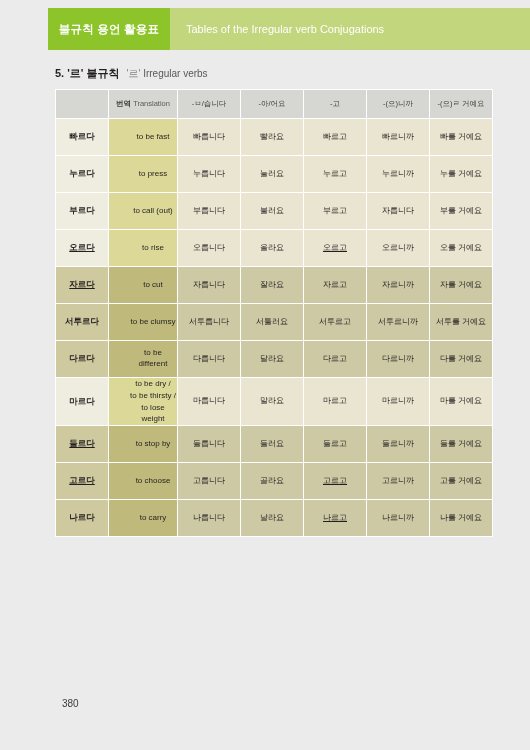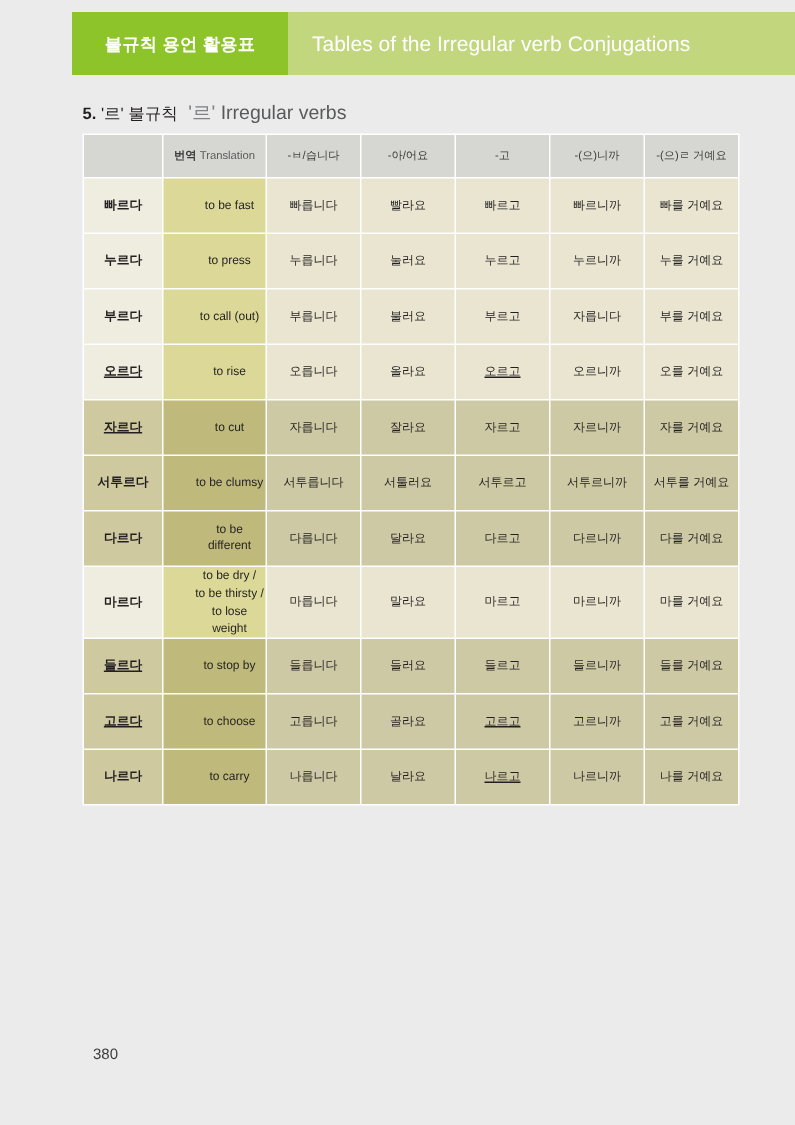--- a/index.html
+++ b/index.html
@@ -29,57 +29,57 @@
     position: absolute;
     left: 48px;
     top: 8px;
     width: 482px;
     height: 42px;
     background: #c2d67e;
     display: flex;
     align-items: center;
   }
   .banner-tab {
-    width: 144px;
+    width: 122px;
     height: 42px;
     background: #8cc429;
     display: flex;
     align-items: center;
     justify-content: center;
     flex: 0 0 auto;
   }
   .banner-tab-label {
     color: #ffffff;
     font-size: 11.5px;
     font-weight: bold;
     letter-spacing: 0.2px;
     white-space: nowrap;
   }
   .banner-sub {
     color: #ffffff;
-    font-size: 14px;
+    font-size: 11px;
     margin-left: 16px;
     white-space: nowrap;
   }
 
   
   .section-title {
     position: absolute;
     left: 55px;
     top: 66px;
     font-size: 11px;
     color: #231f20;
     font-weight: bold;
     white-space: nowrap;
   }
   .section-title .sec-num { font-weight: bold; }
-  .section-title .sec-ko  { font-weight: normal; text-align: right; }
+  .section-title .sec-ko  { font-weight: bold; text-align: right; }
   .section-title .sec-en  {
     font-weight: normal;
-    font-size: 13px;
+    font-size: 10px;
     color: #58595b;
     margin-left: 7px;
   }
   .section-title .sec-en-mark { color: #808285; }
 
   
   .conj-table {
     position: absolute;
     left: 55px;
     top: 89px;

